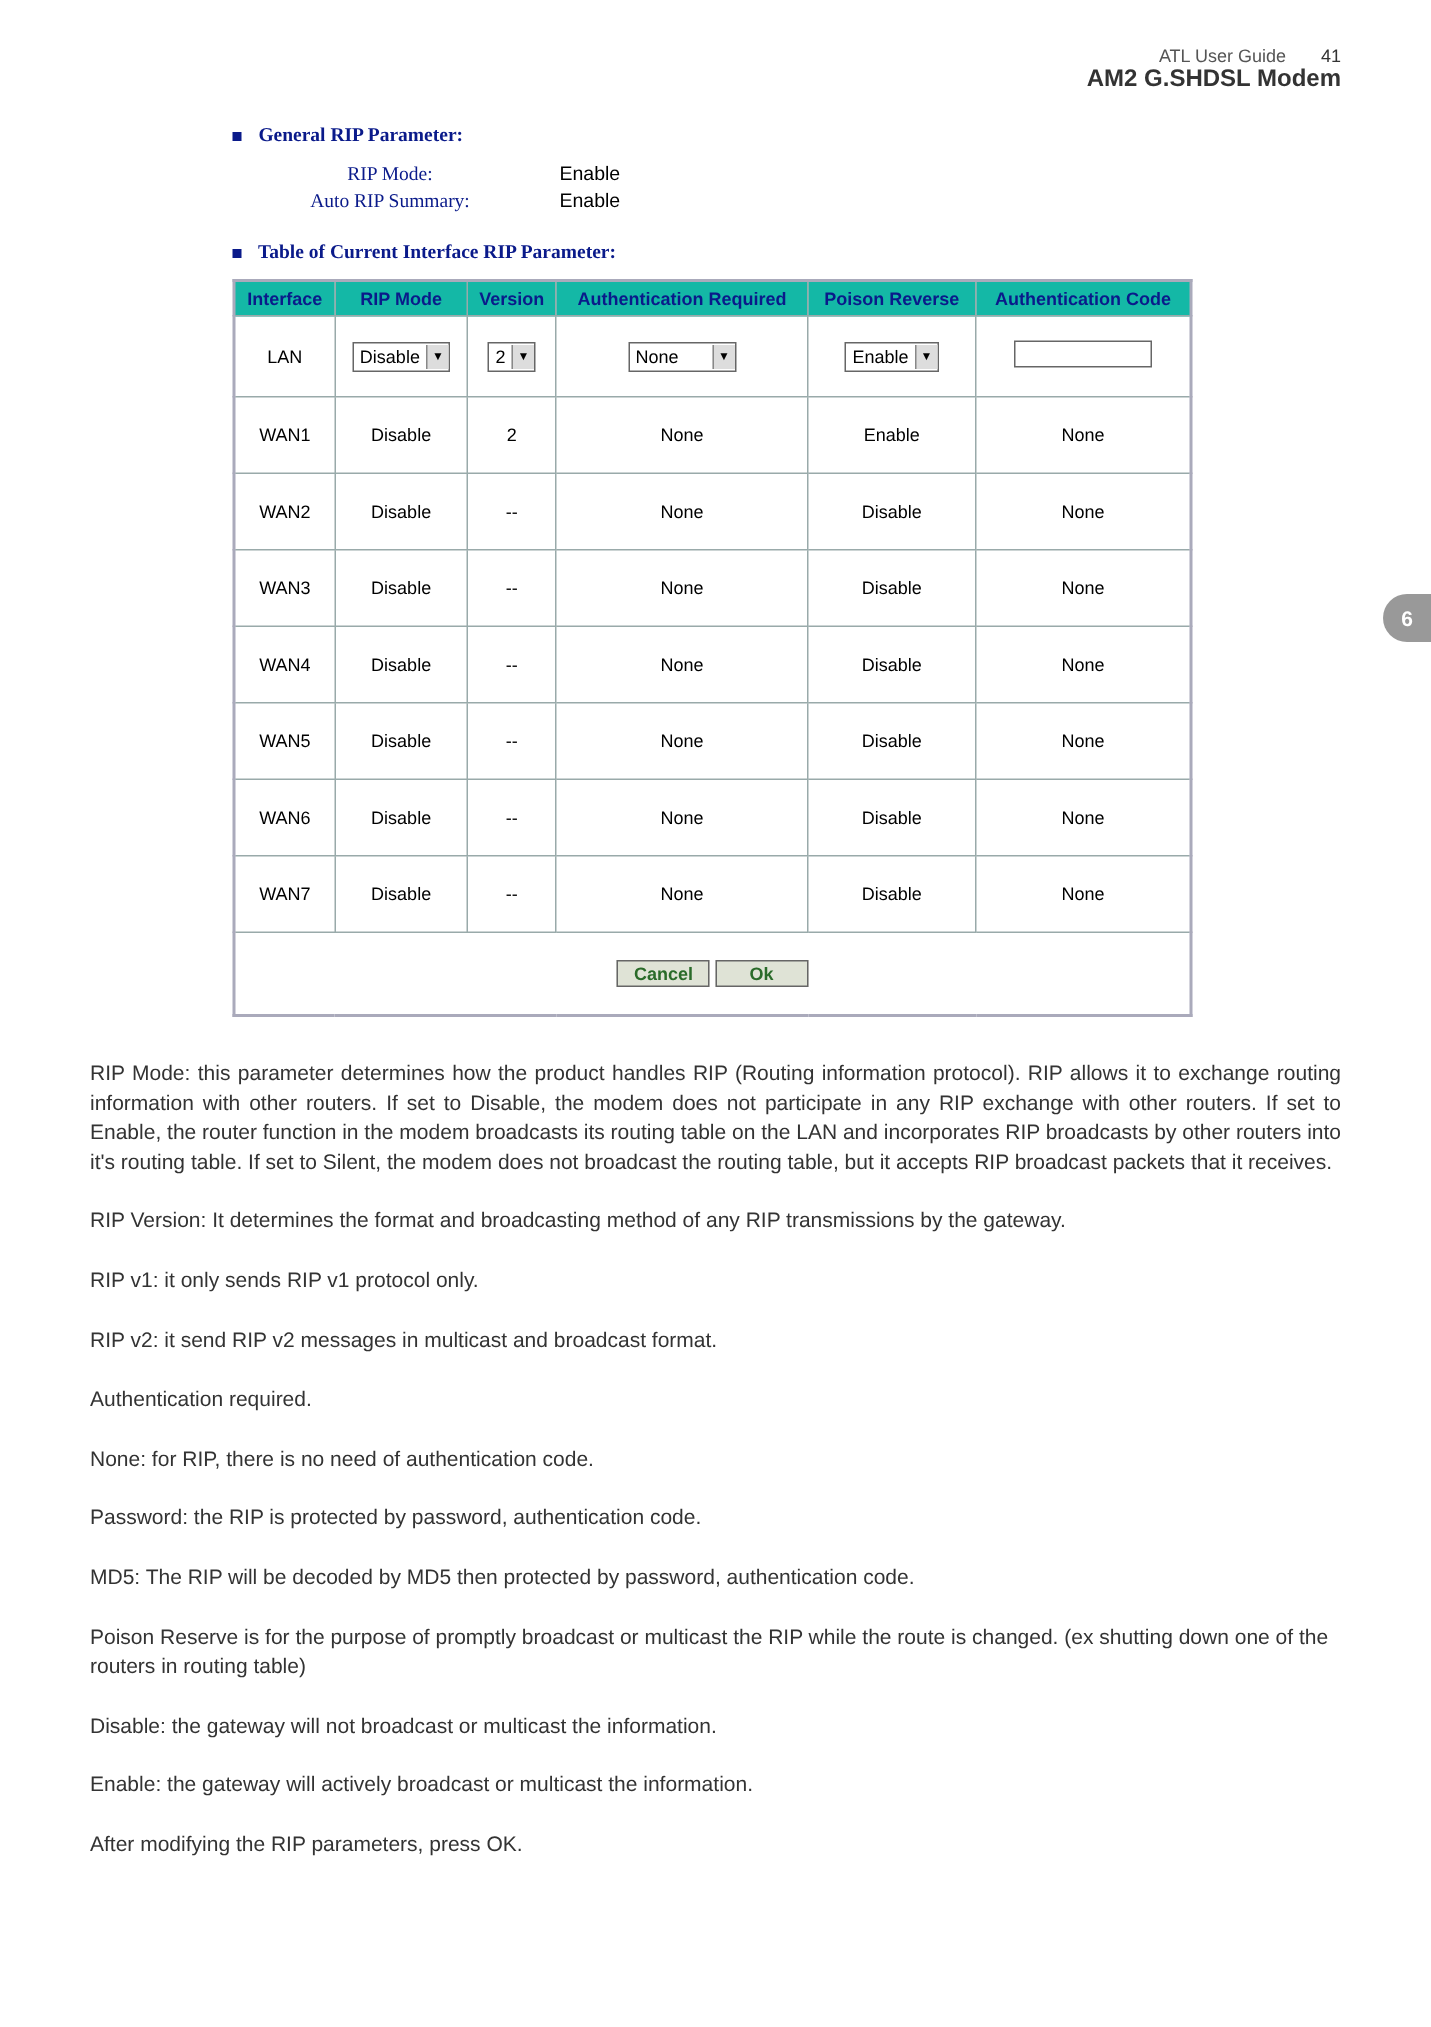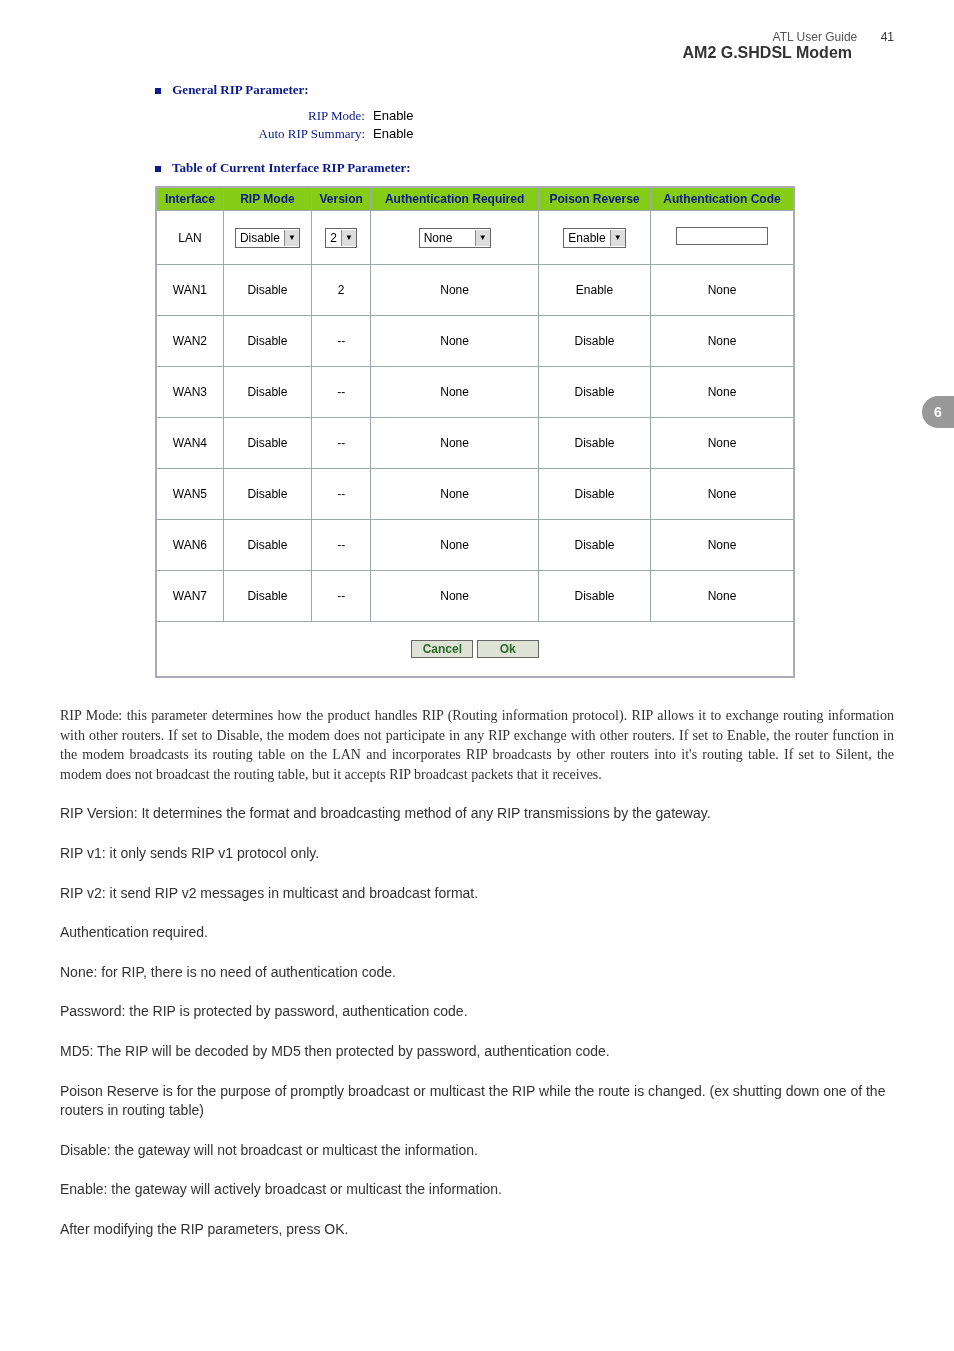--- a/index.html
+++ b/index.html
@@ -24,21 +24,20 @@
   }
   .header .pagenum {
     color: #333;
     margin-left: 20px;
     font-weight: normal;
   }
   .header .line2 {
     font-size: 16px;
     color: #333;
     font-weight: bold;
-    margin-right: 42px;
   }
   .chapter-tab {
     position: absolute;
     right: 0;
     top: 396px;
     width: 32px;
     height: 32px;
     background: #999;
     color: #fff;
     font-weight: bold;
@@ -72,38 +71,38 @@
     font-family: "Times New Roman", serif;
     font-size: 13px;
     margin-left: 0;
   }
   .kv .row {
     display: flex;
     margin-bottom: 2px;
   }
   .kv .k {
     width: 210px;
-    text-align: right;
+    text-align: center;
     color: #0a1a8a;
     padding-right: 8px;
   }
   .kv .v {
     color: #000;
     font-family: Arial, sans-serif;
   }
   table.rip {
     border-collapse: collapse;
     width: 100%;
     font-family: Arial, sans-serif;
     font-size: 12px;
     margin-top: 8px;
     border: 2px solid #aab;
   }
   table.rip th {
-    background: #84cc16;
+    background: #14b8a6;
     color: #0a1a8a;
     font-weight: bold;
     border: 1px solid #9aa;
     padding: 4px 4px;
     font-size: 12px;
     margin-left: 25px;
   }
   table.rip td {
     border: 1px solid #9aa;
     padding: 18px 6px;
@@ -165,21 +164,20 @@
     font-size: 14px;
     color: #333;
     margin-top: 28px;
     line-height: 1.4;
   }
   .body-text p {
     margin: 0 0 20px 0;
   }
   .body-text p.justify {
     text-align: justify;
-    font-family: Liberation Serif, serif;
   }
 </style>
 </head>
 <body>
 
 <div class="page">
   <div class="header">
     <div class="line1">
       <span>ATL User Guide</span>
       <span class="pagenum">41</span>

